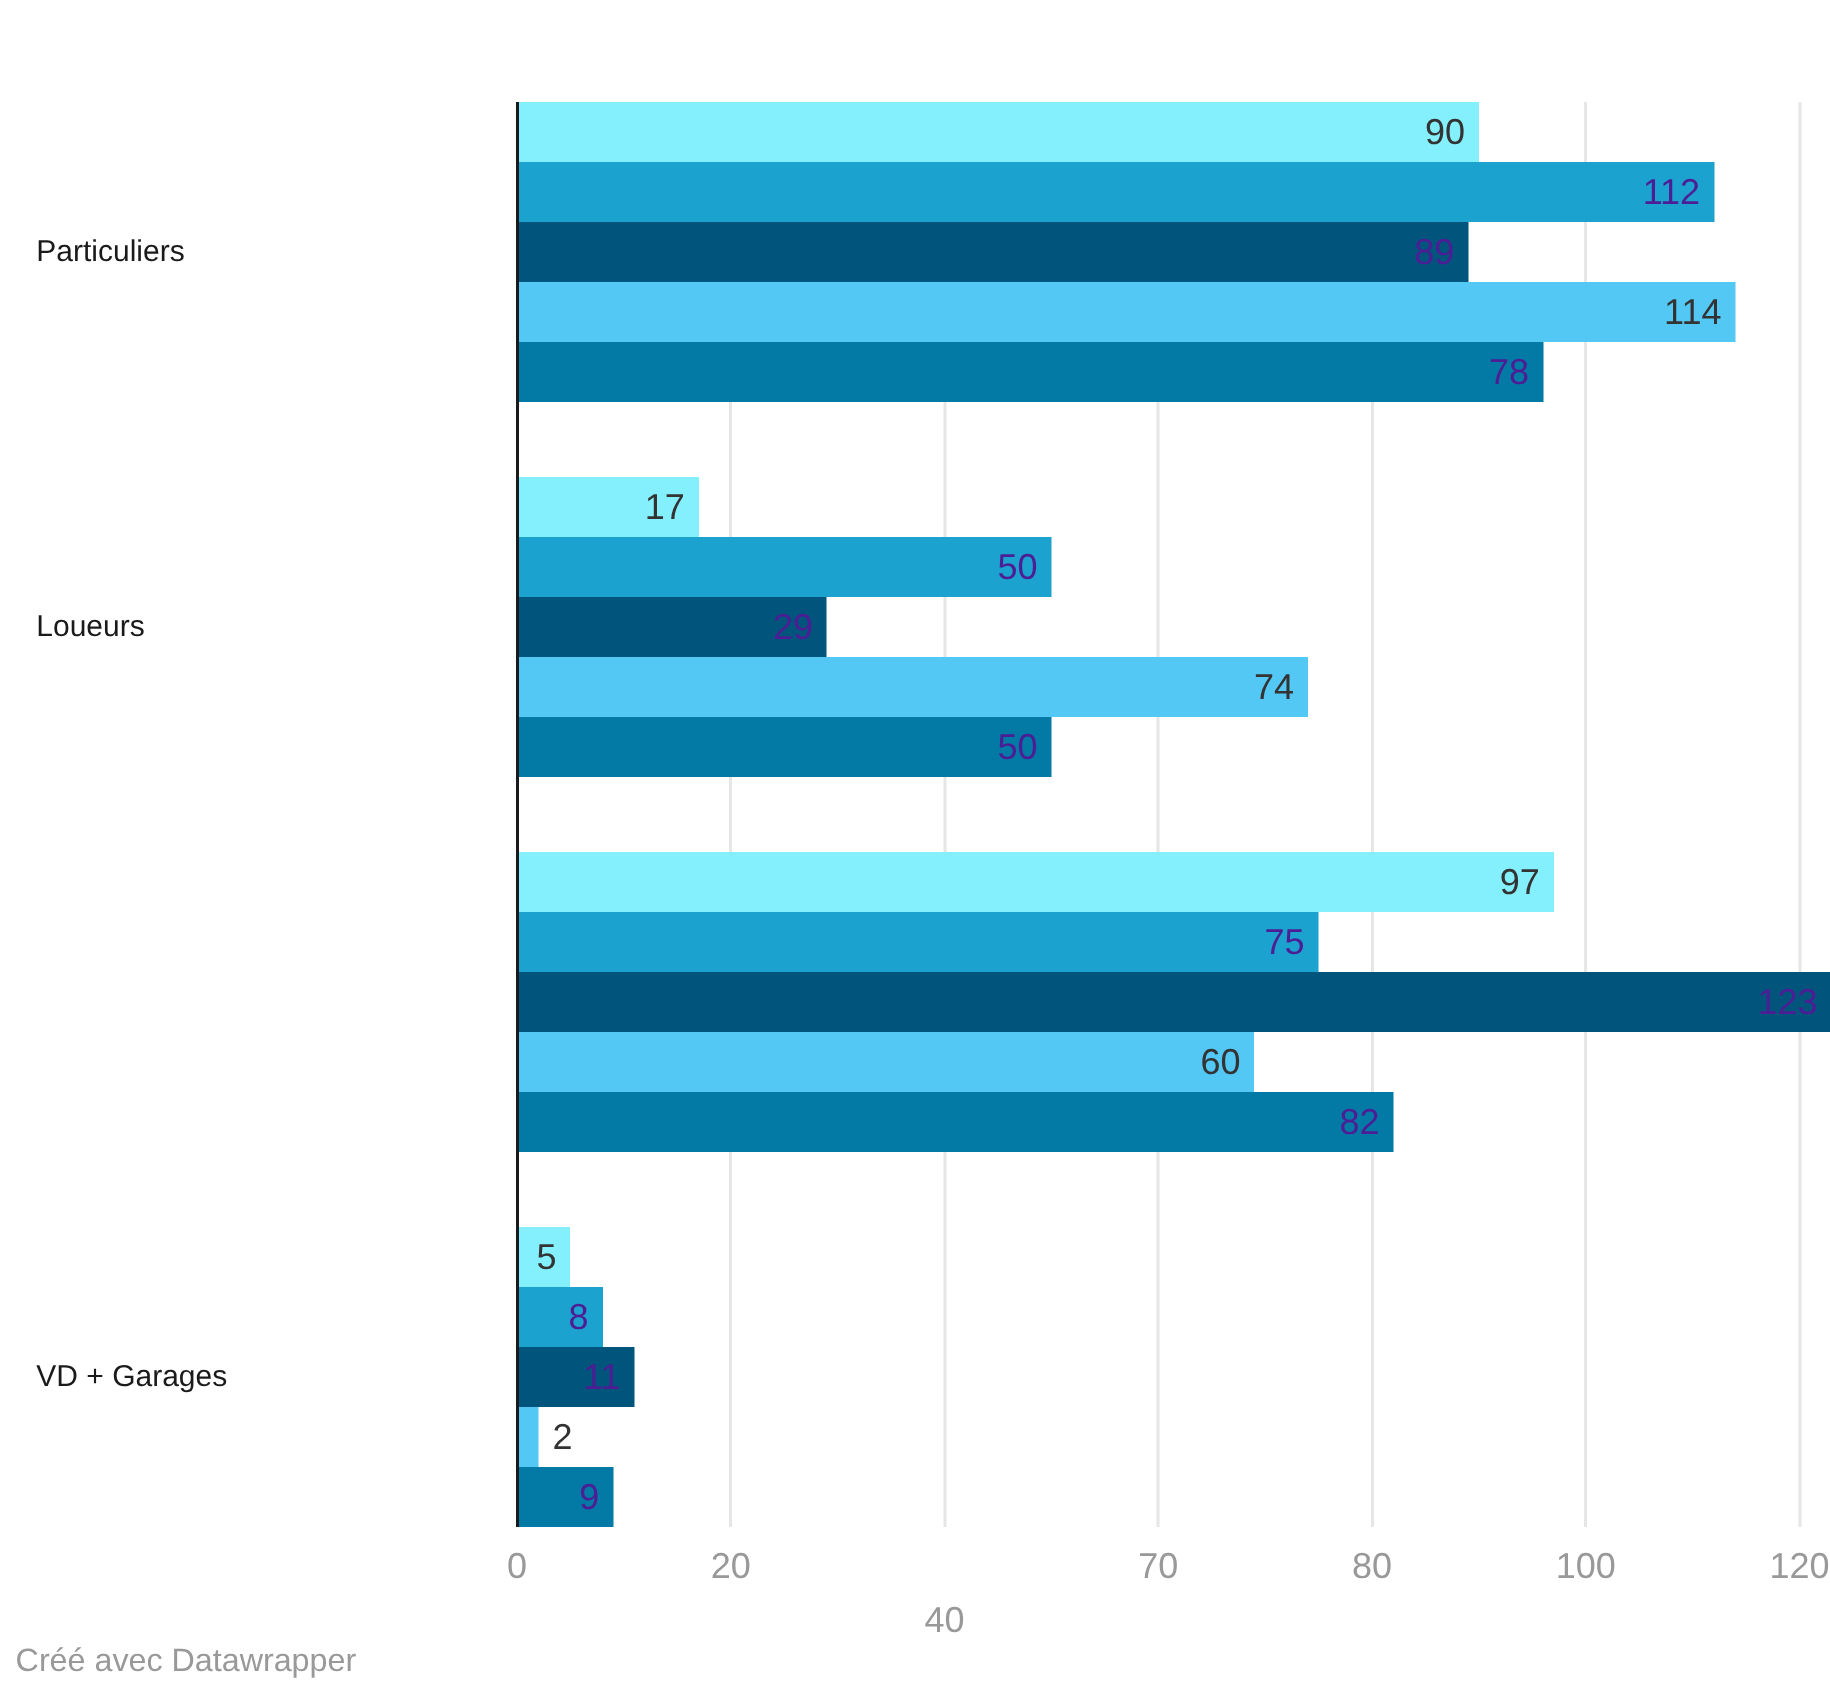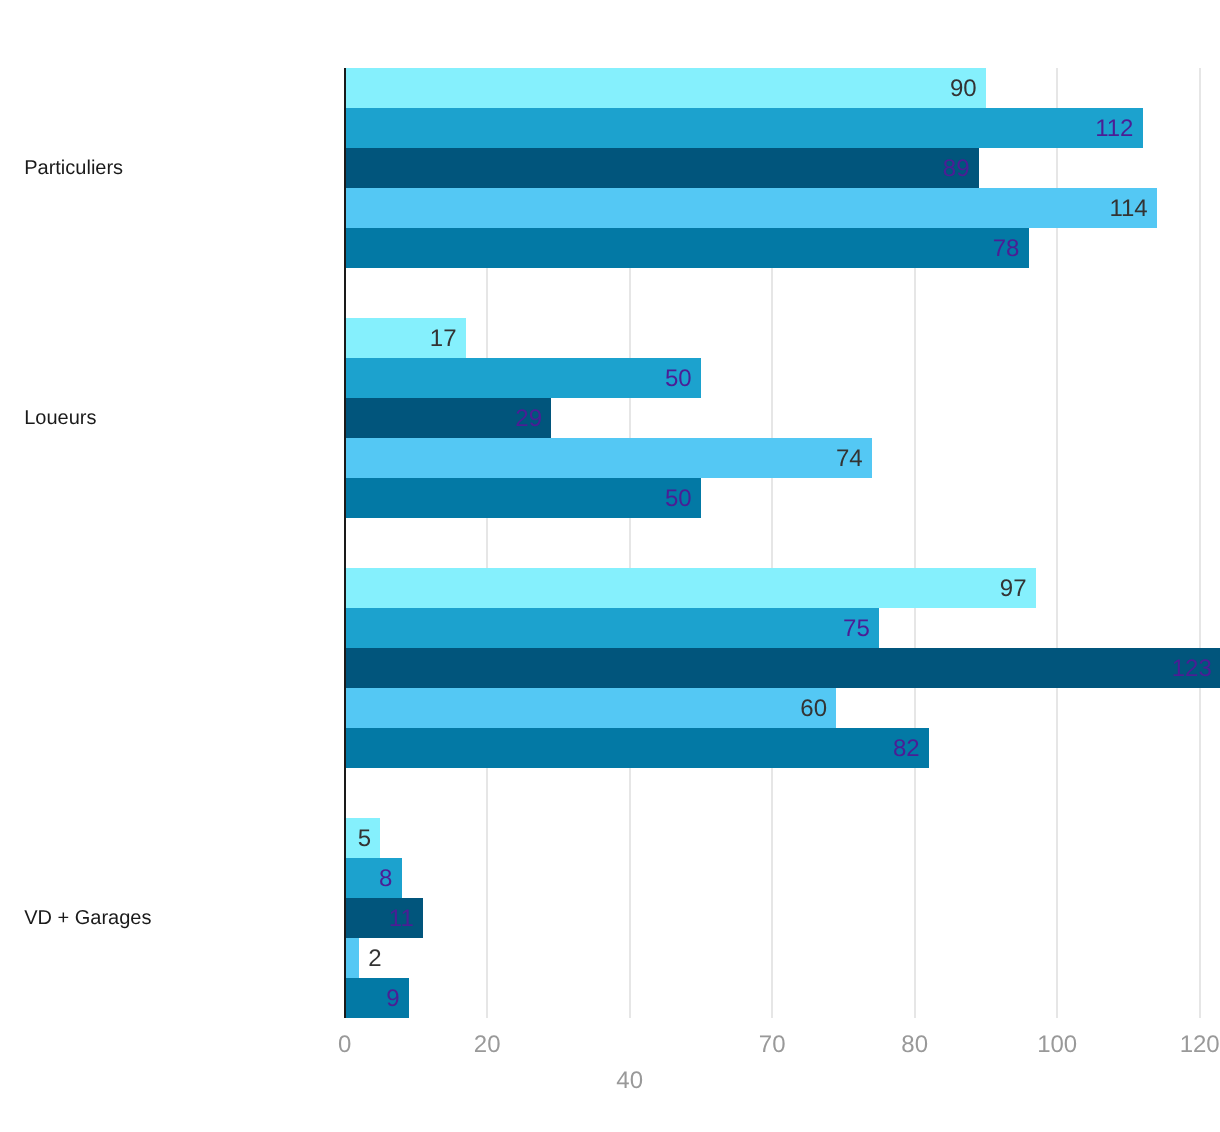--- a/index.html
+++ b/index.html
@@ -94,13 +94,14 @@
       <div class="axisline" style="left: 331px; top: 68px; height: 949.6px;"></div>
       <div class="tick" style="left: 271.7px; top: 1030.7px;">0</div>
       <div class="tick" style="left: 414.2px; top: 1030.7px;">20</div>
       <div class="tick" style="left: 556.7px; top: 1030.7px; margin-top: 36px;">40</div>
       <div class="tick" style="left: 699.2px; top: 1030.7px;">70</div>
       <div class="tick" style="left: 841.7px; top: 1030.7px;">80</div>
       <div class="tick" style="left: 984.2px; top: 1030.7px;">100</div>
       <div class="tick" style="left: 1126.7px; top: 1030.7px;">120</div>
     </div>
 
+  <div class="footer">Créé avec Datawrapper</div>
 </div>
 
 </body></html>

